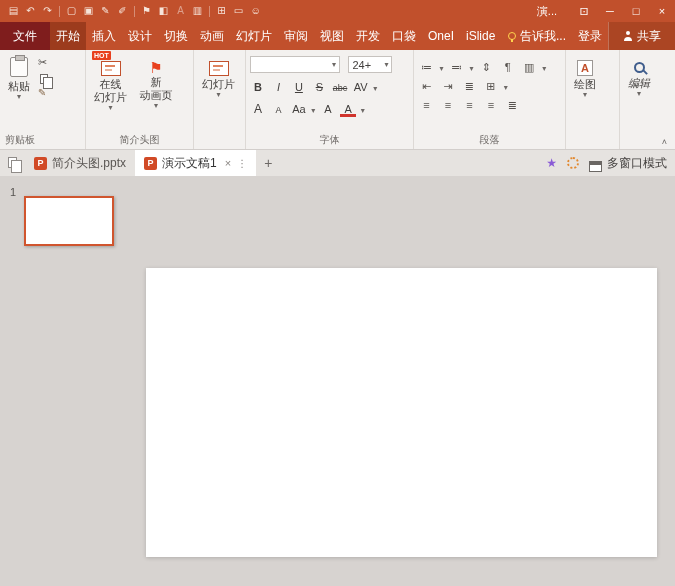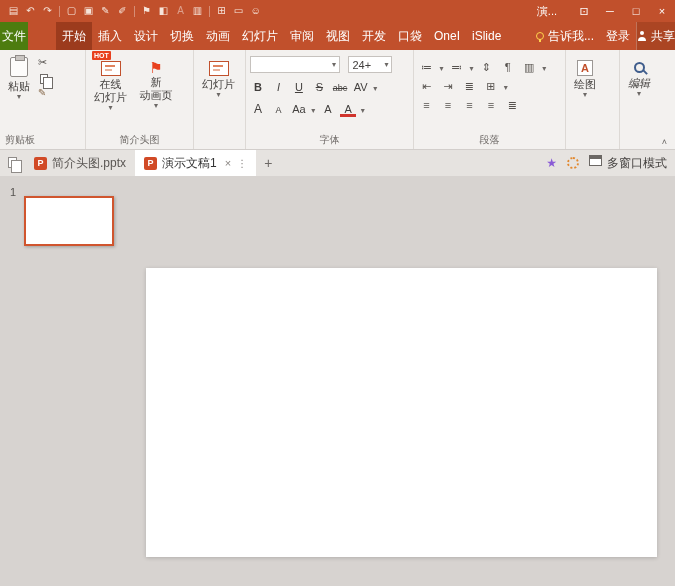--- a/index.html
+++ b/index.html
@@ -10,27 +10,27 @@
   .titlebar { height:22px; background:#c1502c; display:flex; align-items:center; padding-left:5px; white-space:nowrap; }
   .tb-icon { width:17px; height:16px; font-size:10px; line-height:16px; text-align:center; color:#f6e4da; cursor:default; }
   .tb-icon.dim { color:rgba(255,255,255,.45); }
   .tb-sep { width:1px; height:11px; background:rgba(255,255,255,.35); margin:0 3px; }
   .tb-title { margin-left:auto; font-size:11px; color:#fff; padding-right:14px; }
   .win-btn { width:26px; height:22px; line-height:22px; text-align:center; font-size:11px; color:#fff; }
 
   
   .menubar { height:28px; background:#c1502c; display:flex; align-items:stretch; color:#fff; font-size:12px; white-space:nowrap; overflow:hidden; }
   .mtab { padding:0 6px; display:flex; align-items:center; }
-  .mtab.file { padding:0 2px; background:#4d7c0f; }
-  .mtab.active { background:#9c3b1d;margin-left:28px; }
+  .mtab.file { padding:0 13px; background:#7f1d1d; }
+  .mtab.active { background:#9c3b1d; }
   .m-right { margin-left:auto; display:flex; align-items:stretch; }
   .tellme { display:flex; align-items:center; padding:0 6px; }
   .bulb-icon { width:8px; height:8px; border:1px solid #ffd34d; border-radius:50%; position:relative; margin-right:4px; }
   .bulb-icon::after { content:""; position:absolute; left:2px; bottom:-3px; width:2px; height:3px; background:#ffd34d; }
-  .share { display:flex; align-items:center; padding:0 0; background:#ab4523; border-left:1px solid rgba(255,255,255,.25); }
+  .share { display:flex; align-items:center; padding:0 14px; background:#ab4523; border-left:1px solid rgba(255,255,255,.25); }
   .person-icon { width:10px; height:10px; position:relative; margin-right:4px; }
   .person-icon::before { content:""; position:absolute; left:3px; top:0; width:4px; height:4px; border-radius:50%; background:#fff; }
   .person-icon::after { content:""; position:absolute; left:1px; bottom:0; width:8px; height:4px; border-radius:4px 4px 0 0; background:#fff; }
 
   
   .ribbon { height:100px; background:#f3f1ef; border-bottom:1px solid #d2cecb; display:flex; position:relative; }
   .rgroup { position:relative; border-right:1px solid #ddd9d5; padding:6px 4px 16px; height:100%; }
   .glabel { position:absolute; bottom:2px; left:0; right:0; text-align:center; font-size:10px; color:#6d6966; }
   .glabel.left { text-align:left; padding-left:5px; }
   .bigbtn { display:inline-flex; flex-direction:column; align-items:center; font-size:11px; color:#423f3d; vertical-align:top; line-height:1.2; padding:1px 4px; }
@@ -94,21 +94,21 @@
   .pages-icon::after { content:""; position:absolute; left:2px; top:2px; width:9px; height:11px; border:1px solid #8f8b88; background:#fff; }
   .dtab { display:flex; align-items:center; padding:0 9px; }
   .dtab.active { background:#fff; color:#333; }
   .pbadge { width:13px; height:13px; background:#d14a26; color:#fff; font-size:9px; font-weight:bold; text-align:center; line-height:13px; border-radius:2px; margin-right:5px; flex:none; }
   .tab-close { margin-left:8px; color:#8a8683; font-size:11px; }
   .tab-kebab { margin-left:6px; color:#8a8683; font-size:10px; }
   .plus-btn { display:flex; align-items:center; padding:0 8px; font-size:14px; color:#6d6966; }
   .db-right { margin-left:auto; display:flex; align-items:center; padding-right:8px; gap:10px; }
   .wand-icon { color:#8a5bd6; font-size:12px; }
   .gear-icon { width:12px; height:12px; border:2px dotted #e2882e; border-radius:50%; }
-  .mwmode { display:flex; align-items:flex-start; gap:5px; color:#474442; }
+  .mwmode { display:flex; align-items:flex-end; gap:5px; color:#474442; }
   .mw-icon { width:13px; height:11px; border:1px solid #6b6764; position:relative; background:#fff; }
   .mw-icon::after { content:""; position:absolute; left:0; top:0; right:0; height:3px; background:#6b6764; }
 
   
   .main { display:flex; height:410px; }
   .thumbs { width:140px; position:relative; background:#d7d3d0; }
   .thumb-num { position:absolute; left:10px; top:10px; font-size:11px; color:#555250; }
   .thumb-box { position:absolute; left:24px; top:20px; width:90px; height:50px; background:#fff; border:2px solid #d0552e; box-shadow:1px 1px 3px rgba(0,0,0,.25); }
   .canvas { flex:1; position:relative; background:#d7d3d0; }
   .slide { position:absolute; left:6px; top:92px; width:511px; height:289px; background:#fff; box-shadow:0 1px 4px rgba(0,0,0,.18); }

